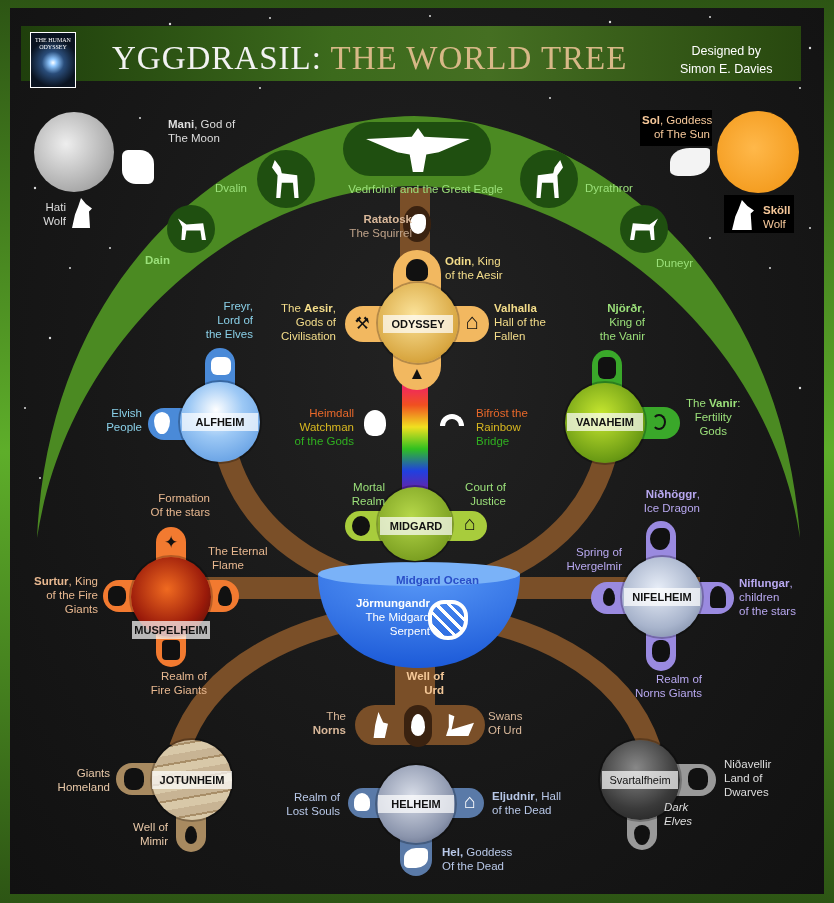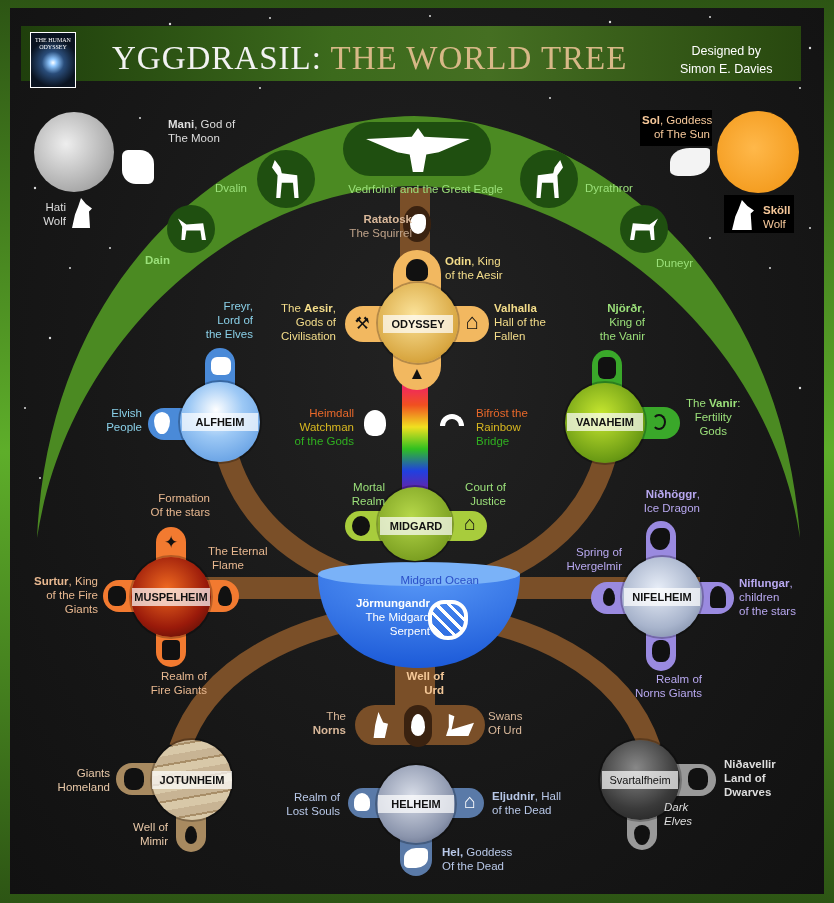--- a/index.html
+++ b/index.html
@@ -268,32 +268,32 @@
 <div class="abs" style="left:352px;top:516px;width:18px;height:20px;background:#111;border-radius:50%;"></div>
 <div class="ico" style="left:458px;top:513px;color:#111;font-size:20px;">⌂</div>
 <div class="lbl c" style="left:337px;top:480px;width:48px;color:#9be07a;">
   <div>Mortal</div>
   <div>Realm</div>
 </div>
 <div class="lbl c" style="left:452px;top:480px;width:54px;color:#9be07a;">
   <div>Court of</div>
   <div>Justice</div>
 </div>
-<div class="lbl c" style="left:359px;top:573px;width:120px;color:#2a4ec8;font-weight:normal;">Midgard Ocean</div>
+<div class="lbl c" style="left:359px;top:573px;width:120px;color:#2a4ec8;font-weight:bold;">Midgard Ocean</div>
 <div class="lbl c" style="left:340px;top:596px;width:90px;color:#fff;">
   <div><b>Jörmungandr</b></div>
   <div>The Midgard</div>
   <div>Serpent</div>
 </div>
 <div class="abs" style="left:428px;top:600px;width:40px;height:40px;border:4px solid #fff;border-radius:40% 40% 50% 50%;background:repeating-linear-gradient(45deg, transparent 0 6px, #fff 6px 9px);"></div>
 
 <div class="pill" style="left:156px;top:527px;width:30px;height:140px;background:#f27a30;border-radius:15px;"></div>
 <div class="pill" style="left:103px;top:580px;width:136px;height:32px;background:#f27a30;border-radius:16px;"></div>
 <div class="realm" style="left:131px;top:557px;width:80px;height:80px;background:radial-gradient(circle at 45% 40%, #f06a20, #9a1a0a 60%, #3a0a05);"></div>
-<div class="realm-name" style="left:132px;top:588px;width:78px;">MUSPELHEIM</div>
+<div class="realm-name" style="left:132px;top:621px;width:78px;">MUSPELHEIM</div>
 <div class="ico" style="left:159px;top:533px;color:#111;">✦</div>
 <div class="abs" style="left:108px;top:586px;width:18px;height:20px;background:#111;border-radius:40%;"></div>
 <div class="abs" style="left:218px;top:586px;width:14px;height:20px;background:#111;border-radius:50% 50% 40% 40%/70% 70% 30% 30%;"></div>
 <div class="abs" style="left:162px;top:640px;width:18px;height:20px;background:#111;border-radius:4px;"></div>
 <div class="lbl c" style="left:130px;top:491px;width:80px;color:#e8b890;">
   <div>Formation</div>
   <div>Of the stars</div>
 </div>
 <div class="lbl" style="left:208px;top:544px;color:#e8b890;">
   <div>The Eternal</div>
@@ -387,21 +387,21 @@
   <div>Well of</div>
   <div>Mimir</div>
 </div>
 
 <div class="pill" style="left:640px;top:764px;width:76px;height:32px;background:#999;border-radius:16px;"></div>
 <div class="pill" style="left:627px;top:780px;width:30px;height:70px;background:#999;border-radius:15px;"></div>
 <div class="realm" style="left:600px;top:740px;width:80px;height:80px;background:radial-gradient(circle at 45% 35%, #888, #3a3a3a 60%, #1a1a1a);"></div>
 <div class="realm-name" style="left:602px;top:771px;width:76px;font-weight:normal;">Svartalfheim</div>
 <div class="abs" style="left:688px;top:768px;width:20px;height:22px;background:#111;border-radius:40%;"></div>
 <div class="abs" style="left:634px;top:825px;width:16px;height:20px;background:#111;border-radius:50% 50% 50% 50%/40% 40% 60% 60%;"></div>
-<div class="lbl" style="left:724px;top:757px;color:#ddd;font-weight:bold;">
+<div class="lbl" style="left:724px;top:757px;color:#ddd;">
   <div>Niðavellir</div>
   <div>Land of</div>
   <div>Dwarves</div>
 </div>
 <div class="lbl" style="left:664px;top:800px;color:#ddd;font-style:italic;">
   <div>Dark</div>
   <div>Elves</div>
 </div>
 
 </body></html>

